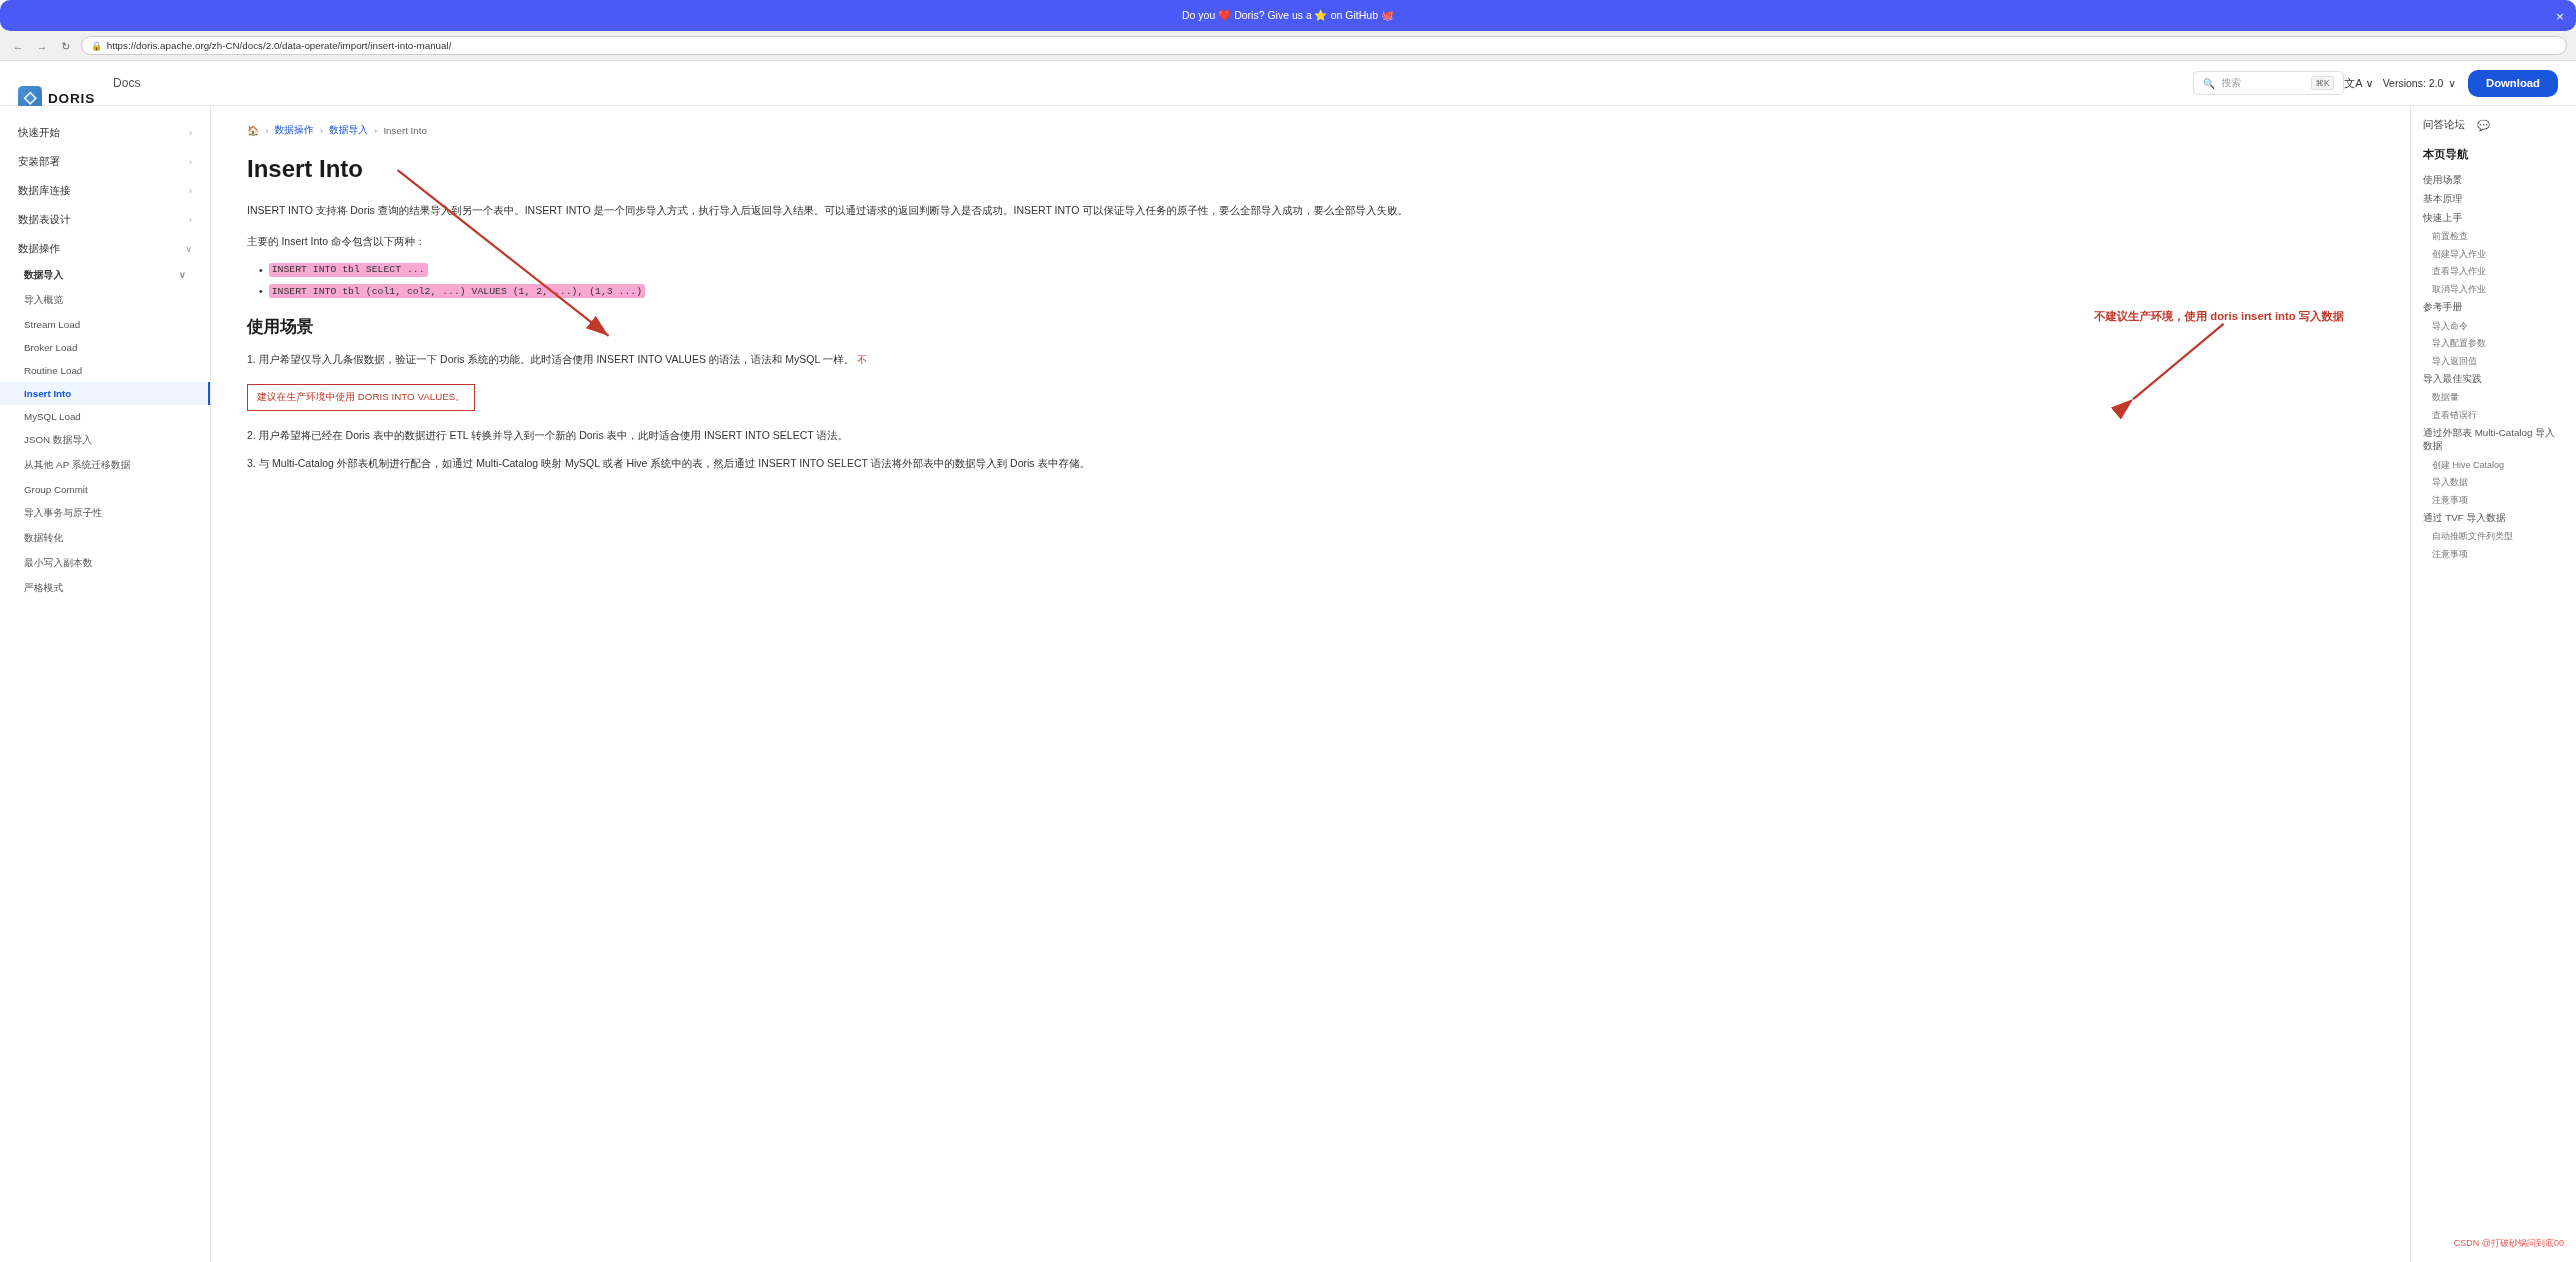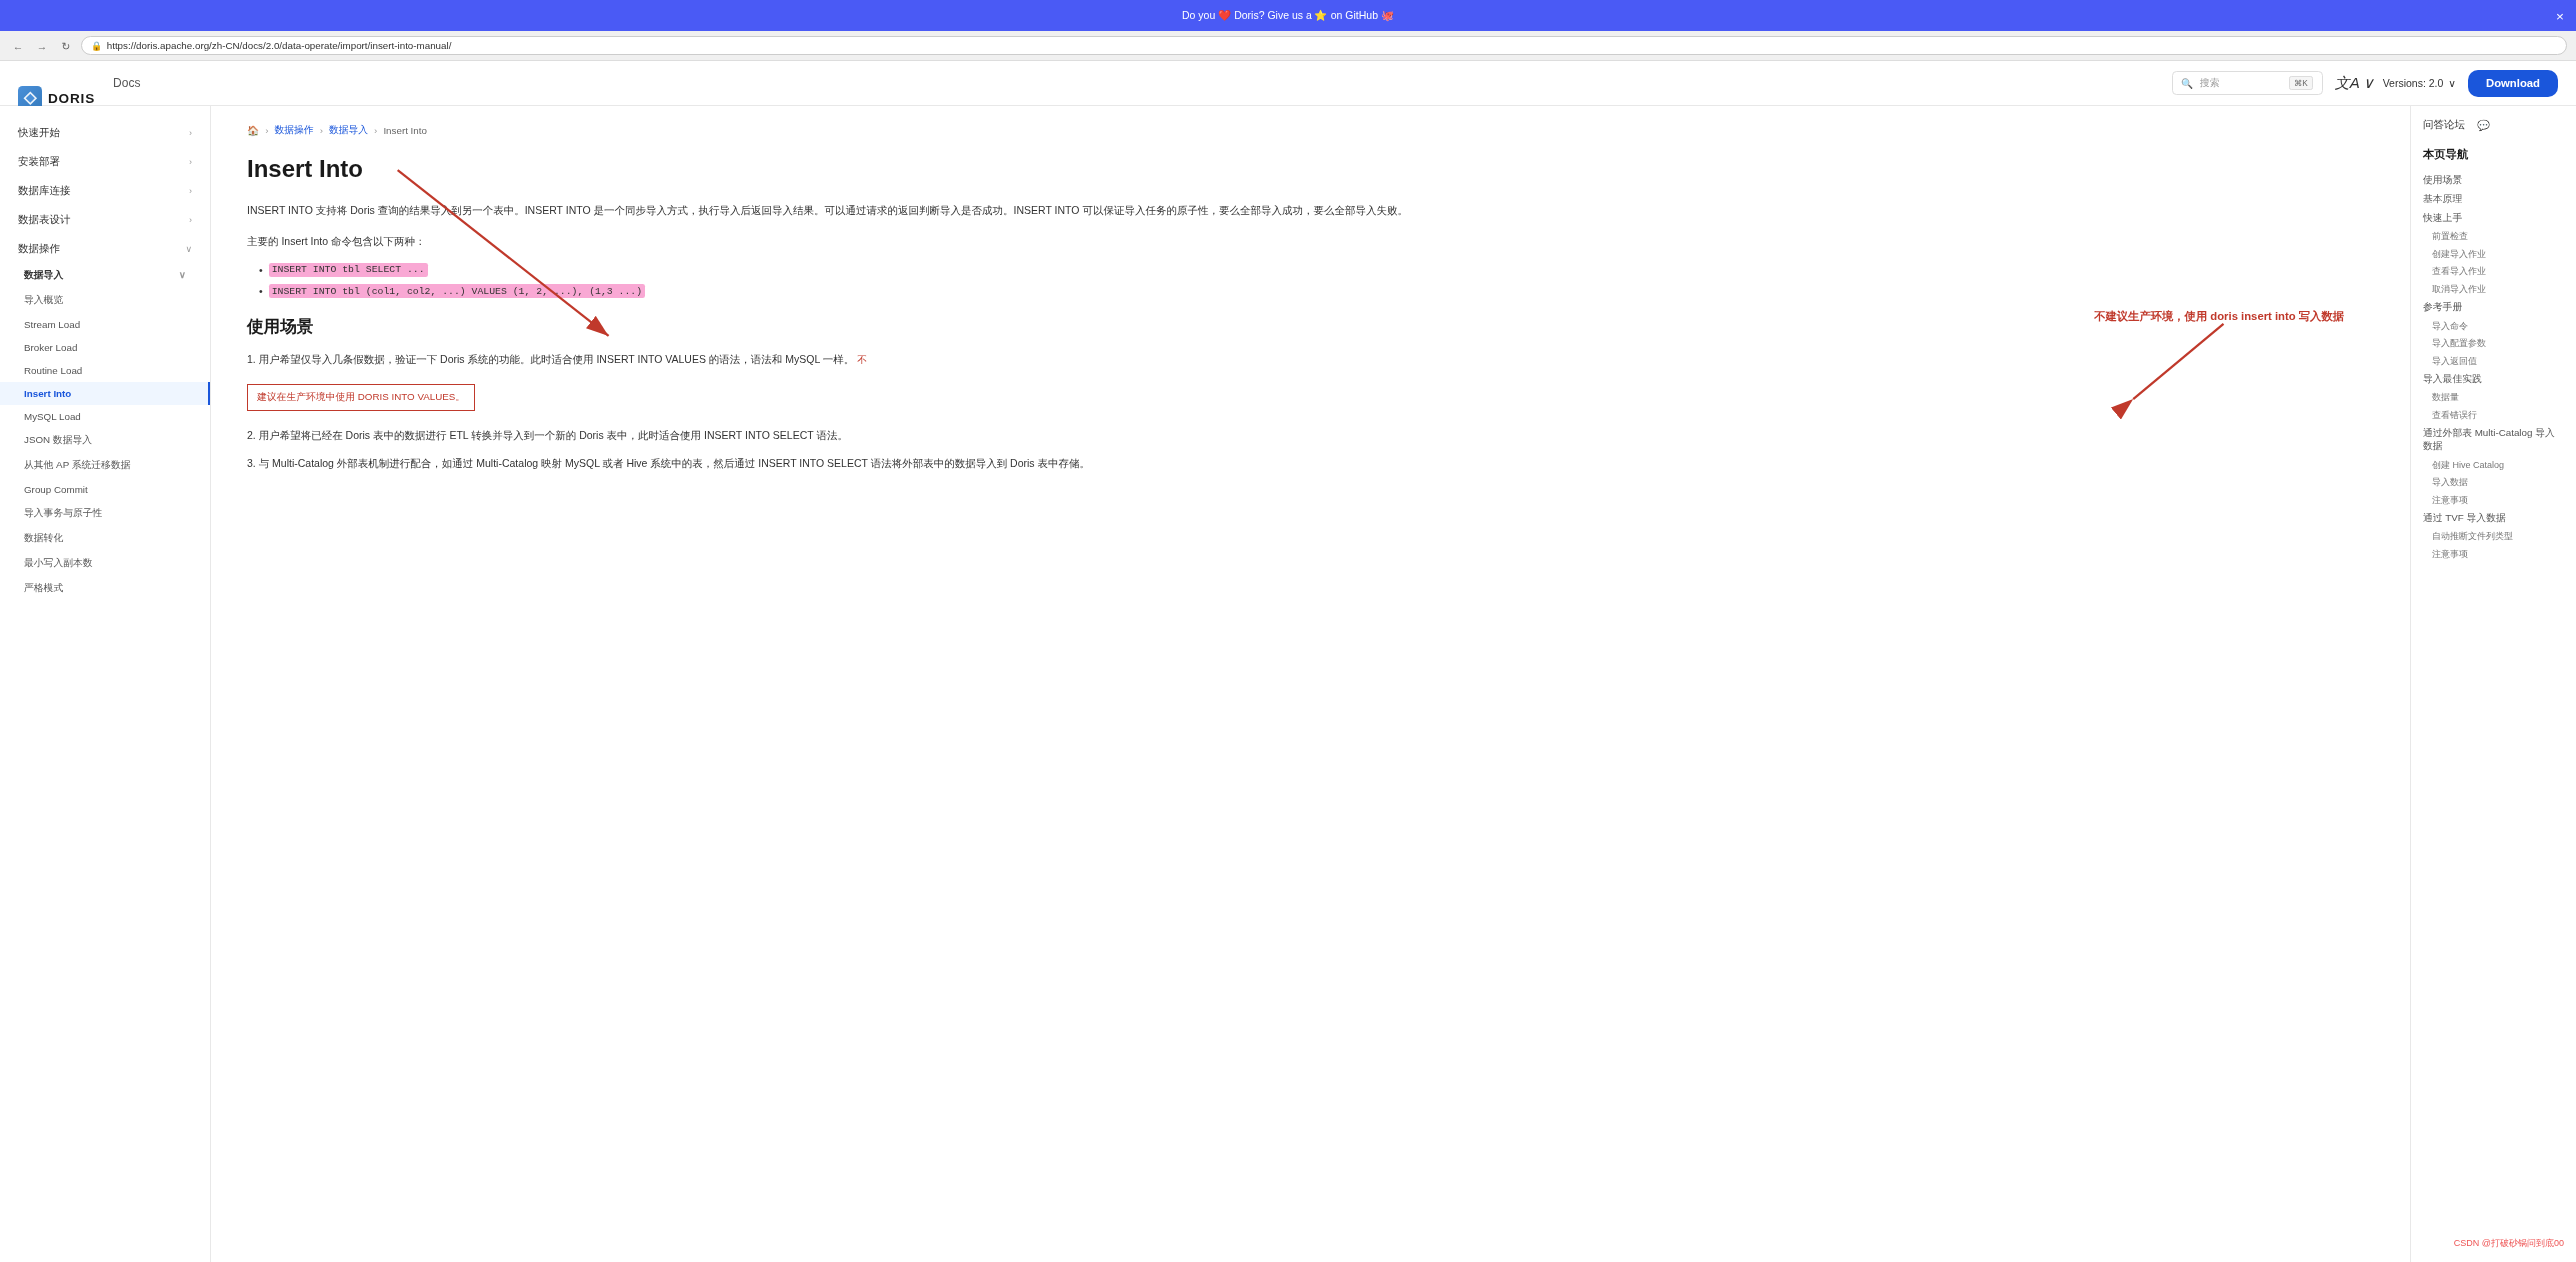--- a/index.html
+++ b/index.html
@@ -6,20 +6,21 @@
     body { font-family: -apple-system, BlinkMacSystemFont, 'Segoe UI', sans-serif; font-size: 10.5px; color: #1c1e21; background: #fff; }
     
     
     .top-banner {
       background: #4a5af5;
       color: #fff;
       text-align: center;
       padding: 9px;
       font-size: 10.5px;
       position: relative;
+      border-radius: 10px;
     }
     .top-banner .close-btn {
       position: absolute;
       right: 12px;
       top: 50%;
       transform: translateY(-50%);
       cursor: pointer;
       font-size: 13.6px;
       color: #fff;
     }
@@ -99,25 +100,23 @@
       border-radius: 2.3px;
       padding: 0.8px 3.8px;
       font-size: 8.3px;
       color: #666;
       margin-left: auto;
     }
     .lang-switcher {
       display: flex;
       align-items: center;
       gap: 3px;
-      margin-left: 12px;
-      cursor: pointer;
-      color: #333;
-      font-size: 15px;
-      font-style: italic;
+      cursor: pointer;
+      color: #333;
+      font-size: 11px;
     }
     .version-switcher {
       margin-left: 9px;
       cursor: pointer;
       color: #333;
       font-size: 10.5px;
       display: flex;
       align-items: center;
       gap: 5px;
     }

